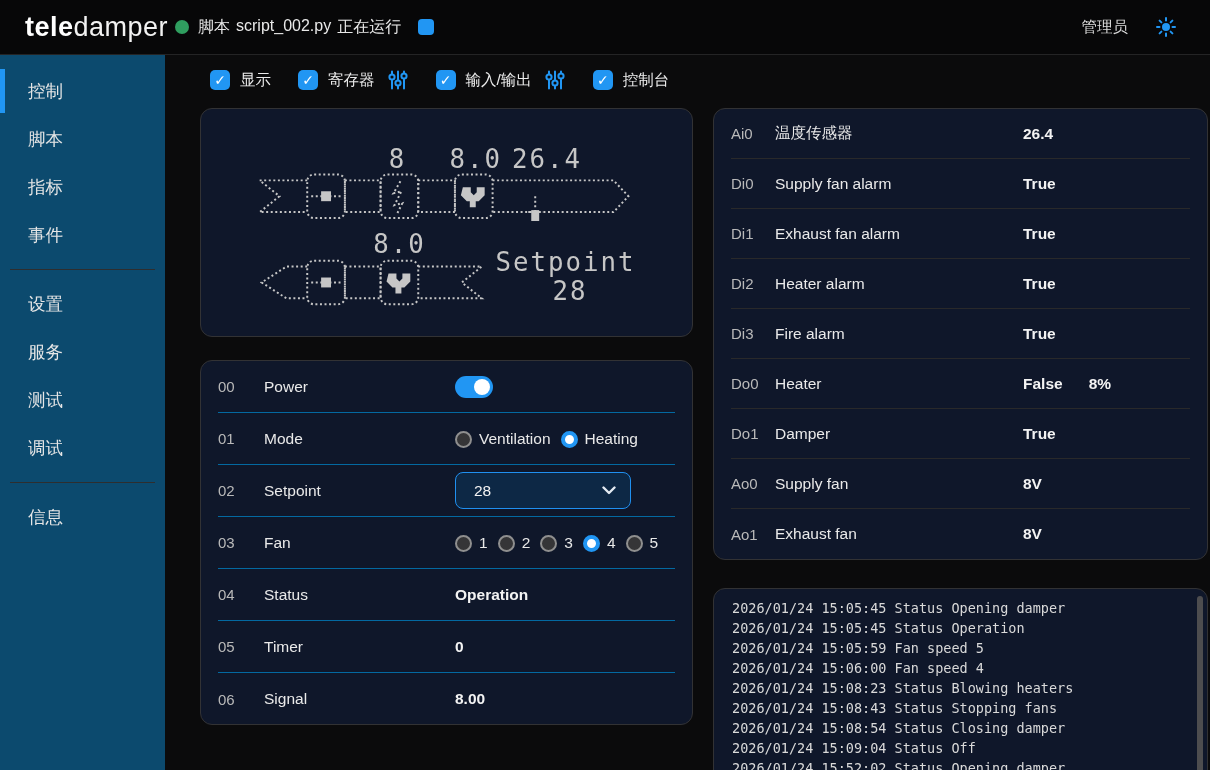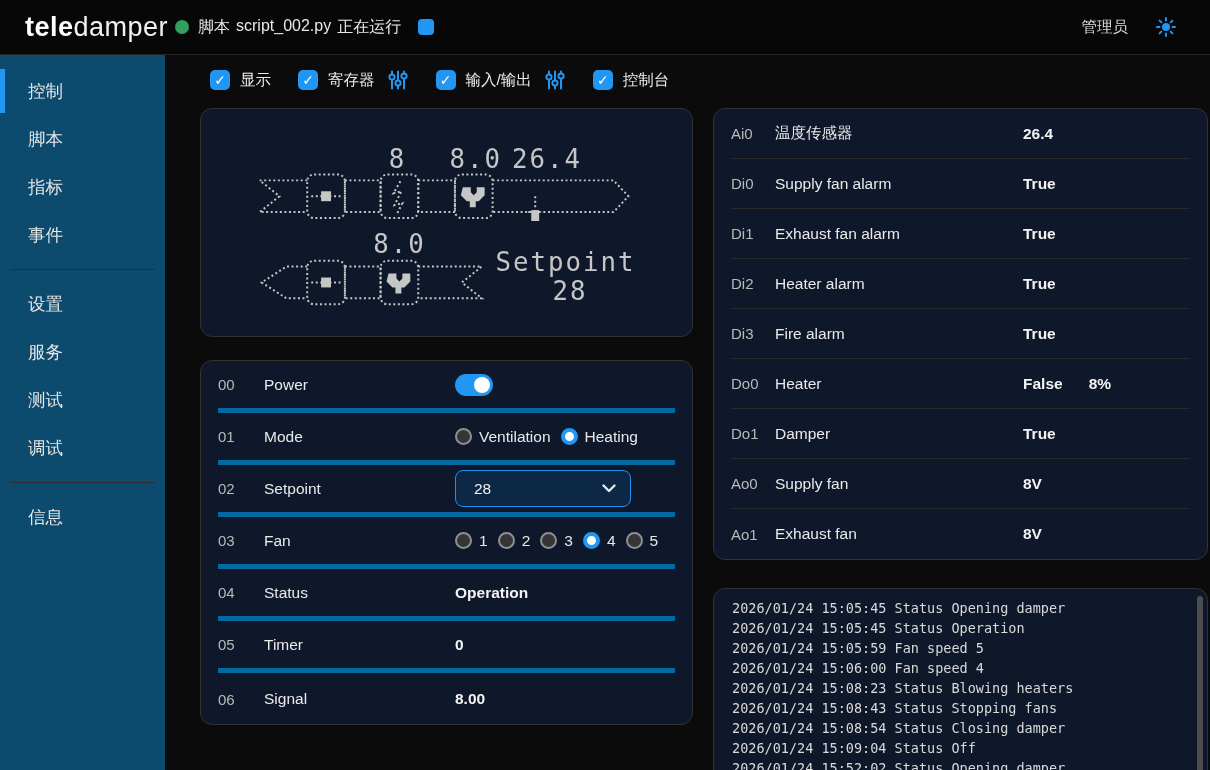--- a/index.html
+++ b/index.html
@@ -40,35 +40,35 @@
   .panel{position:absolute;background:#0f172a;border:1px solid #323234;border-radius:12px}
   .panel-display{left:35px;top:53px;width:493px;height:229px}
   .panel-registers{left:35px;top:305px;width:493px;height:365px}
   .panel-io{left:548px;top:53px;width:495px;height:452px}
   .panel-console{left:548px;top:533px;width:495px;height:240px;overflow:hidden;padding:9px 16px 0 18px}
 
   .lcd{display:block}
   .lcd text{font-family:"DejaVu Sans Mono","Liberation Mono",monospace;fill:#c6c6c6;font-size:26px;letter-spacing:2px}
 
   .reg-row{display:grid;grid-template-columns:46px 191px 1fr;align-items:center;height:52px;
-    margin:0 17px;border-bottom:5px solid #0369a1}
+    margin:0 17px;border-bottom:1px solid #0369a1}
   .reg-row:last-child{border-bottom:none}
   .io-row{display:grid;grid-template-columns:44px 248px 1fr;align-items:center;height:50px;
     margin:0 17px;border-bottom:1px solid #29292a}
   .io-row:last-child{border-bottom:none}
   .code{color:#b9b9b9;font-size:15px}
   .rlabel{color:#eaeaea;font-size:15.5px}
   .rvalue{font-weight:700;color:#f3f3f3;font-size:15.5px}
   .rctrl{display:flex;align-items:center}
   .io-val{display:flex;align-items:center;gap:26px}
 
   .toggle{width:38px;height:22px;border-radius:11px;background:#2196f3;position:relative;cursor:pointer;display:inline-block}
   .toggle::after{content:"";position:absolute;right:3px;top:3px;width:16px;height:16px;border-radius:50%;background:#fff}
 
-  .radio-opt{display:flex;align-items:flex-start;gap:7px;margin-right:10px;cursor:pointer}
+  .radio-opt{display:flex;align-items:flex-end;gap:7px;margin-right:10px;cursor:pointer}
   .radio-opt:last-child{margin-right:0}
   .radio{width:17px;height:17px;border-radius:50%;border:2px solid #8f8f8f;background:#353537;flex:none}
   .radio.sel{border:4.5px solid #2196f3;background:#fff}
   .radio-label{font-size:15.5px;color:#e8e8e8}
 
   .select{width:176px;height:37px;background:#0d2845;border:1.5px solid #2090f0;border-radius:8px;
     display:flex;align-items:center;justify-content:space-between;padding:0 14px 0 18px;cursor:pointer}
   .select-value{font-size:15.5px;color:#f2f2f2}
   .chev{display:flex}
 

